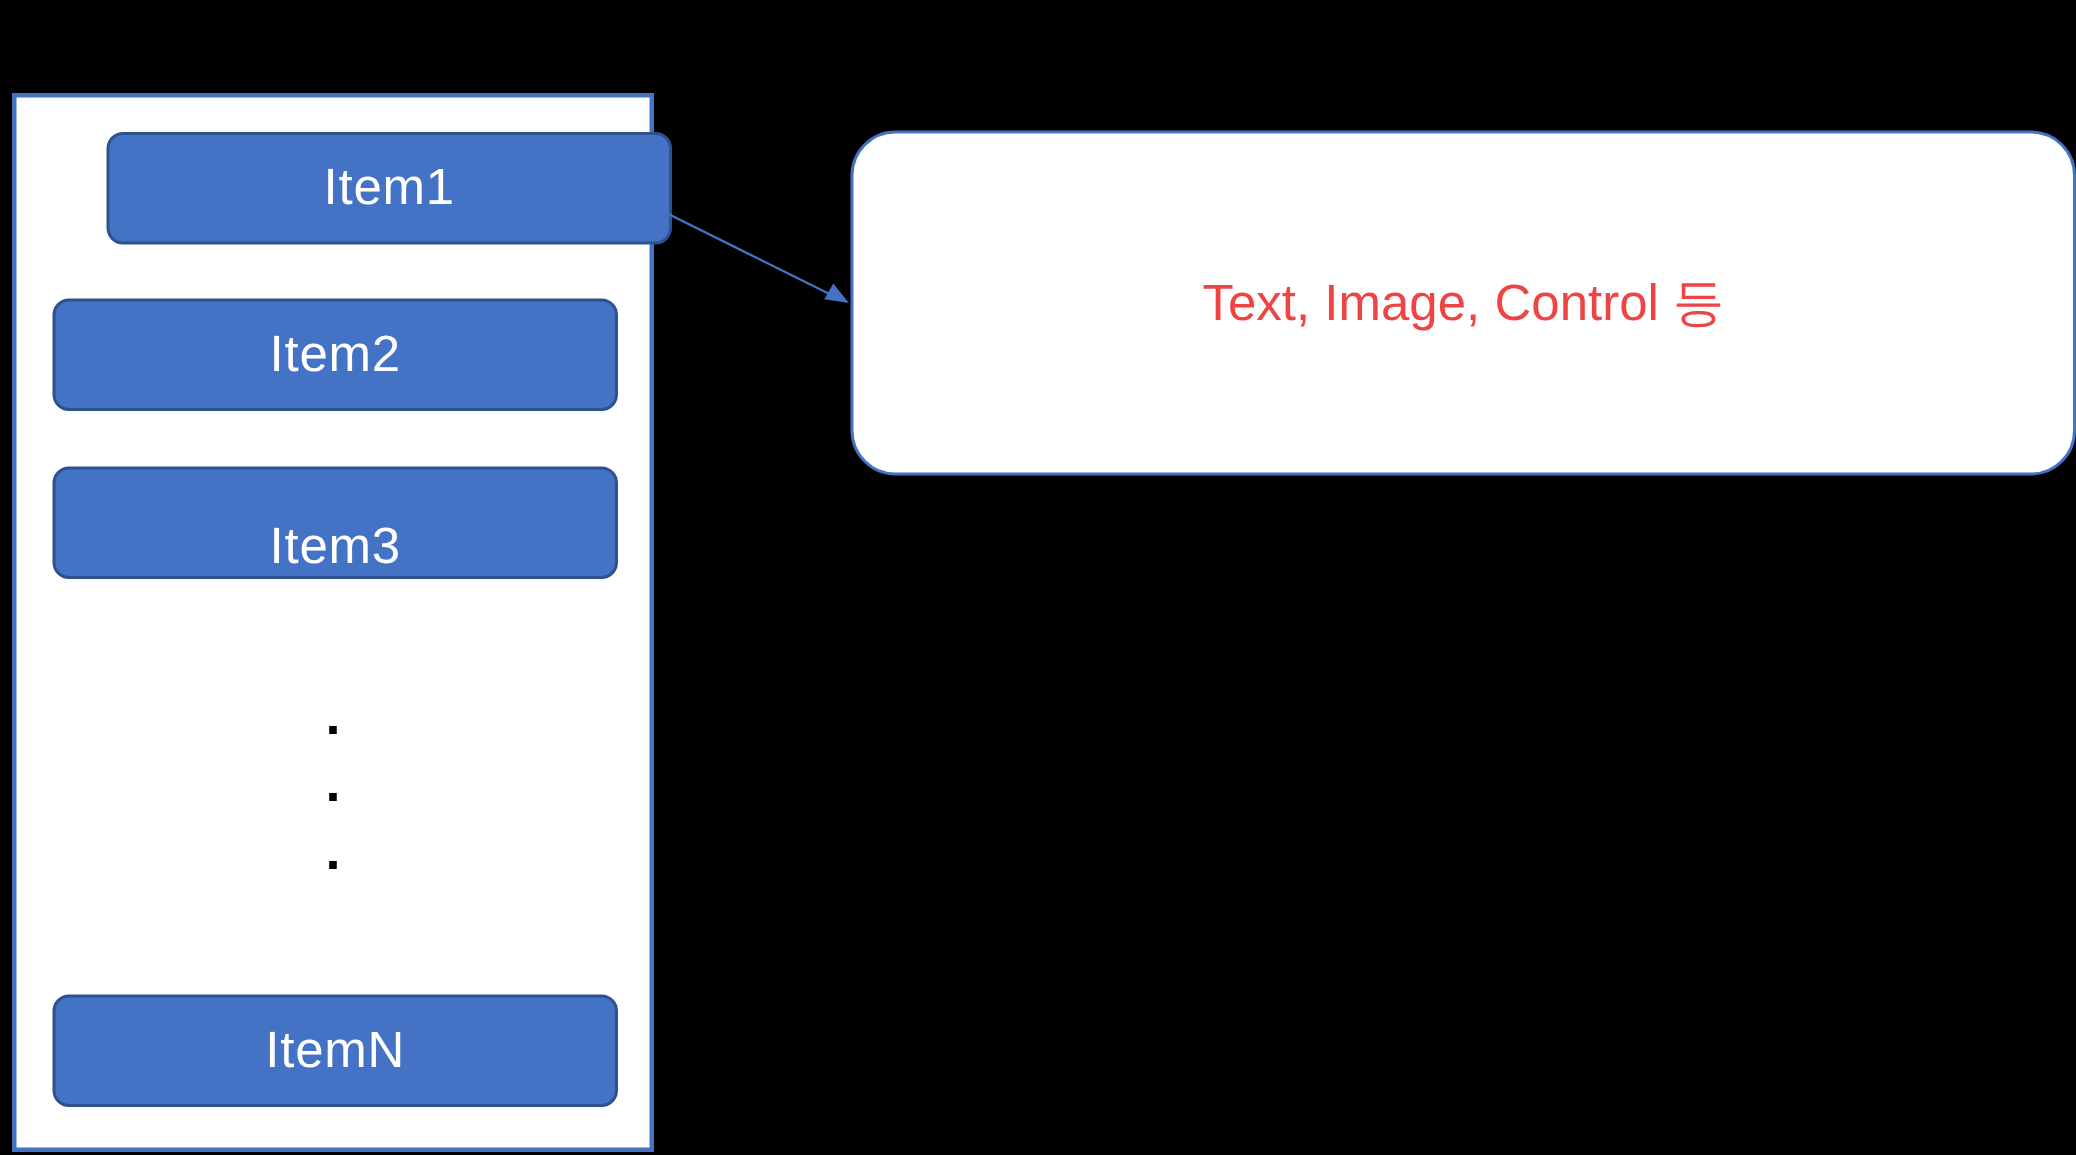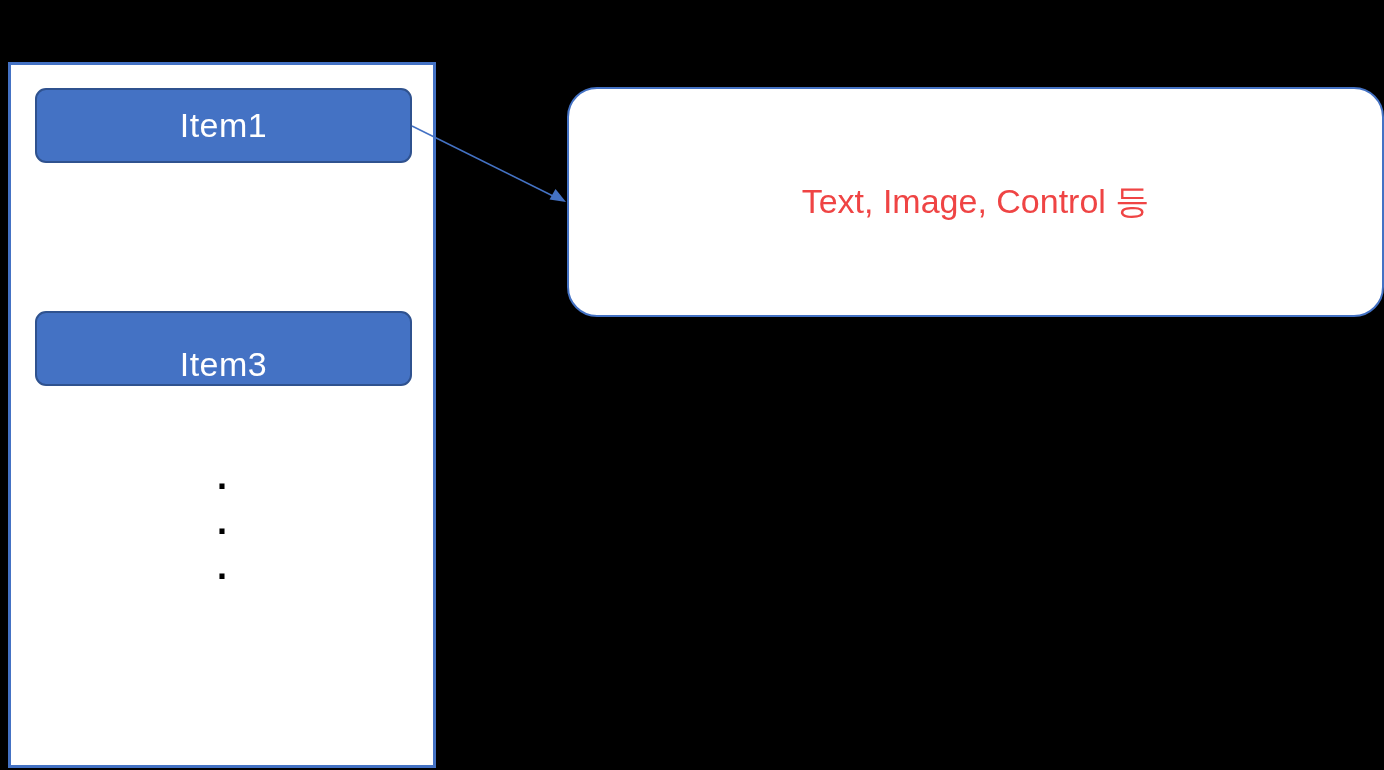--- a/index.html
+++ b/index.html
@@ -23,21 +23,21 @@
     position: absolute;
     left: 24px; width: 377px; height: 75px;
     background: #4472C4;
     border: 2px solid #2F528F;
     border-radius: 11px;
     display: flex; align-items: center; justify-content: center;
     color: #ffffff;
     font-size: 34px;
     letter-spacing: 0.5px;
   }
-  .item-1 { top: 23px; }
+  .item-1 { top: 23px; margin-left: 36px; }
   .item-2 { top: 134px; }
   .item-3 { top: 246px; align-items: flex-end; }
   .item-n { top: 598px; }
 
   .dots {
     position: absolute;
     left: 0; right: 0; top: 392px;
     text-align: center;
     color: #000000;
   }
@@ -74,31 +74,37 @@
 <body>
 
 <div class="stage">
 
   <div class="listbox-panel">
 
     <div class="list-item item-1">
       <span>Item1</span>
     </div>
 
+    <div class="list-item item-2">
+      <span>Item2</span>
+    </div>
 
     <div class="list-item item-3">
       <span>Item3</span>
     </div>
 
     <div class="dots">
       <span class="dot">.</span>
       <span class="dot">.</span>
       <span class="dot">.</span>
     </div>
 
+    <div class="list-item item-n">
+      <span>ItemN</span>
+    </div>
 
   </div>
 
   <svg class="arrow-layer" viewBox="0 0 1384 770" xmlns="http://www.w3.org/2000/svg">
     <line x1="412" y1="126" x2="553" y2="196" stroke="#4472C4" stroke-width="1.6"></line>
     <polygon points="566,202 549.5,199.5 555.5,189" fill="#4472C4"></polygon>
   </svg>
 
   <div class="content-box">
     <span>Text, Image, Control 등</span>

